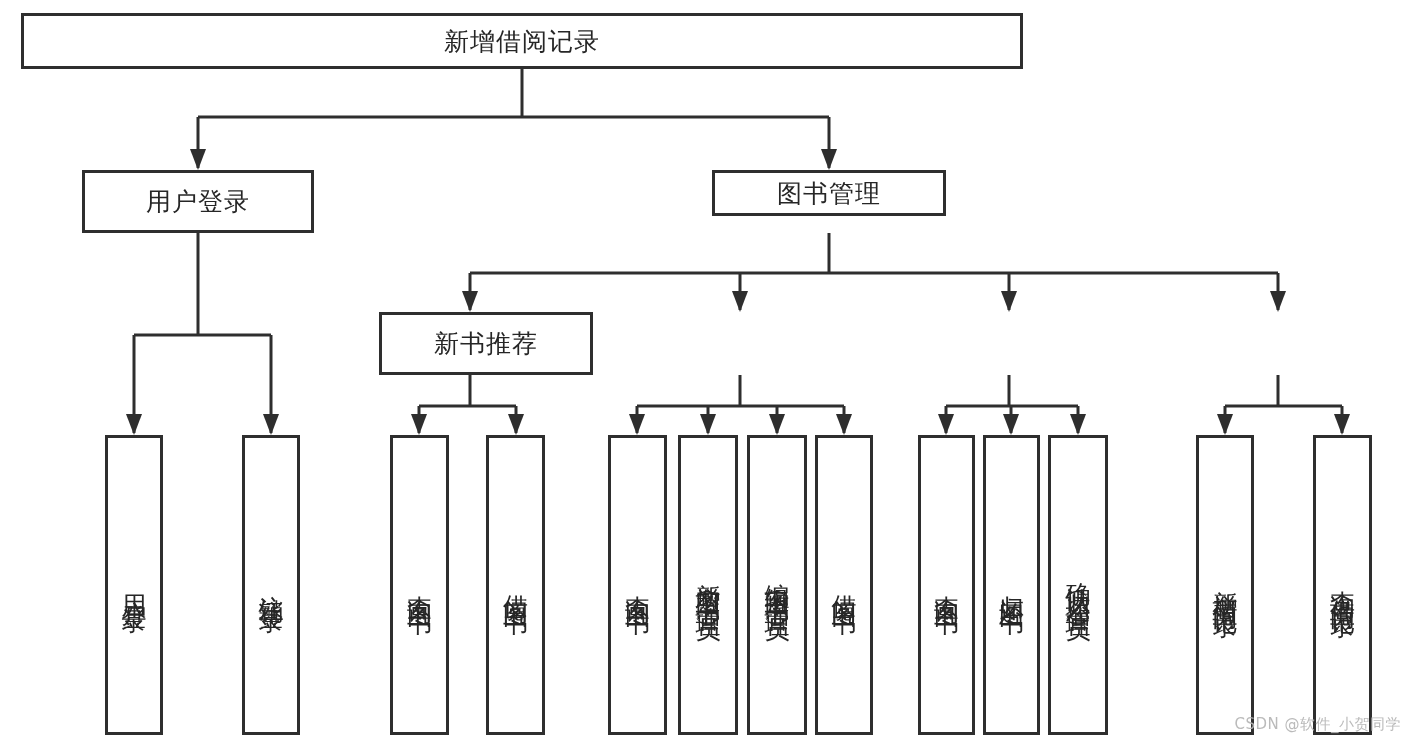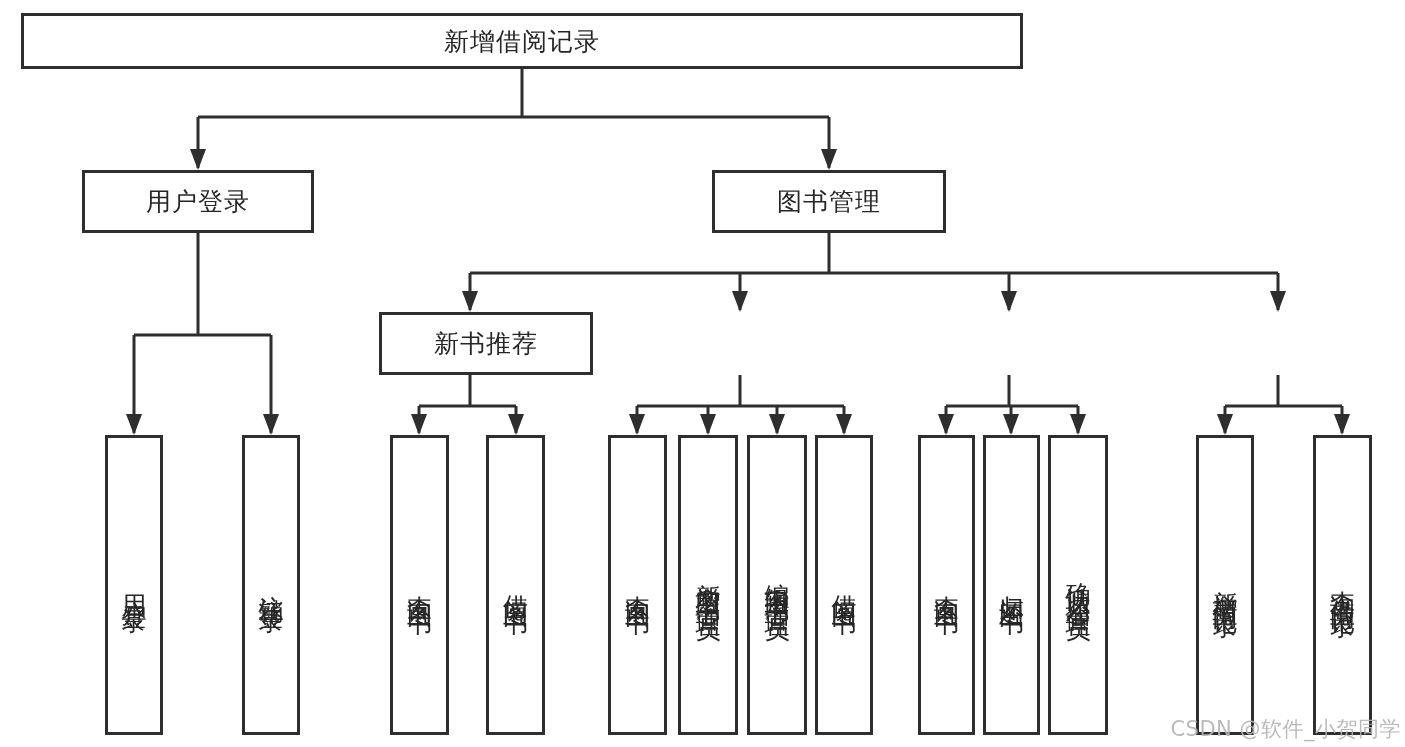--- a/index.html
+++ b/index.html
@@ -43,21 +43,21 @@
     text-orientation: mixed;
     font-size: 25px;
     letter-spacing: 5px;
     line-height: 1;
   }
   .watermark {
     position: absolute;
     right: 4px;
     top: 715px;
     z-index: 5;
-    font-size: 21px;
+    font-size: 15px;
     color: #b5b5b5;
     opacity: 0.92;
     white-space: nowrap;
     letter-spacing: 0.5px;
   }
 </style>
 </head>
 <body>
 
 <div class="canvas">
@@ -98,21 +98,21 @@
       <polygon points="1003,414 1019,414 1011,435"></polygon>
       <polygon points="1070,414 1086,414 1078,435"></polygon>
       <polygon points="1217,414 1233,414 1225,435"></polygon>
       <polygon points="1334,414 1350,414 1342,435"></polygon>
     </g>
   </svg>
 
   <div class="node h-node" style="left:21px; top:13px; width:1002px; height:56px">新增借阅记录</div>
 
   <div class="node h-node" style="left:82px; top:170px; width:232px; height:63px">用户登录</div>
-  <div class="node h-node" style="left:712px; top:170px; width:234px; height:63px">图书管理</div>
+  <div class="node h-node" style="left:712px; top:170px; width:234px; height:46px">图书管理</div>
 
   <div class="node h-node" style="left:379px; top:312px; width:214px; height:63px">新书推荐</div>
 
   <div class="node v-node" style="left:105px; top:435px; width:58px; height:300px">用户登录</div>
   <div class="node v-node" style="left:242px; top:435px; width:58px; height:300px">注销登录</div>
 
   <div class="node v-node" style="left:390px; top:435px; width:59px; height:300px">查询图书</div>
   <div class="node v-node" style="left:486px; top:435px; width:59px; height:300px">借阅图书</div>
 
   <div class="node v-node" style="left:608px; top:435px; width:59px; height:300px">查询图书</div>

